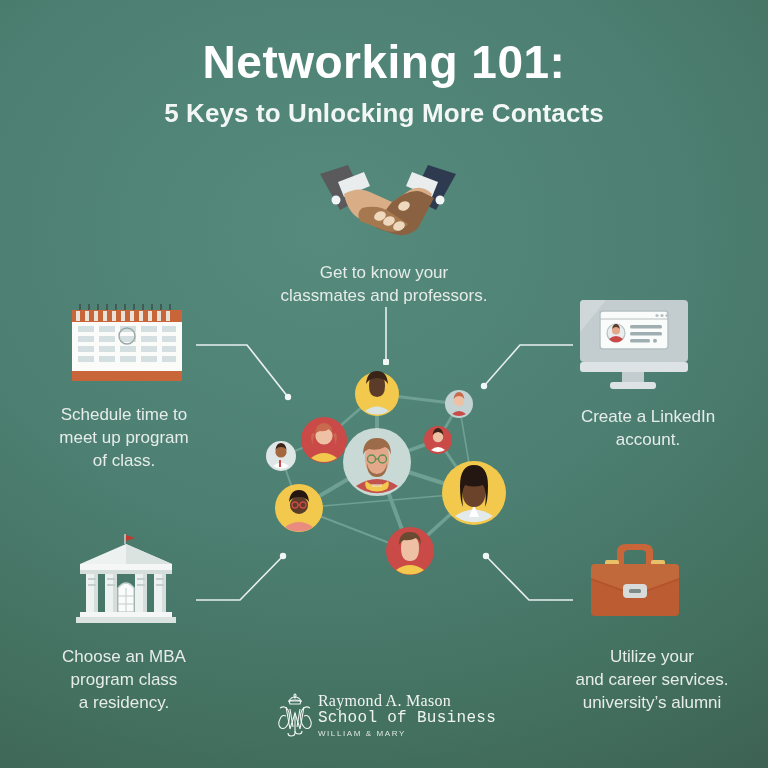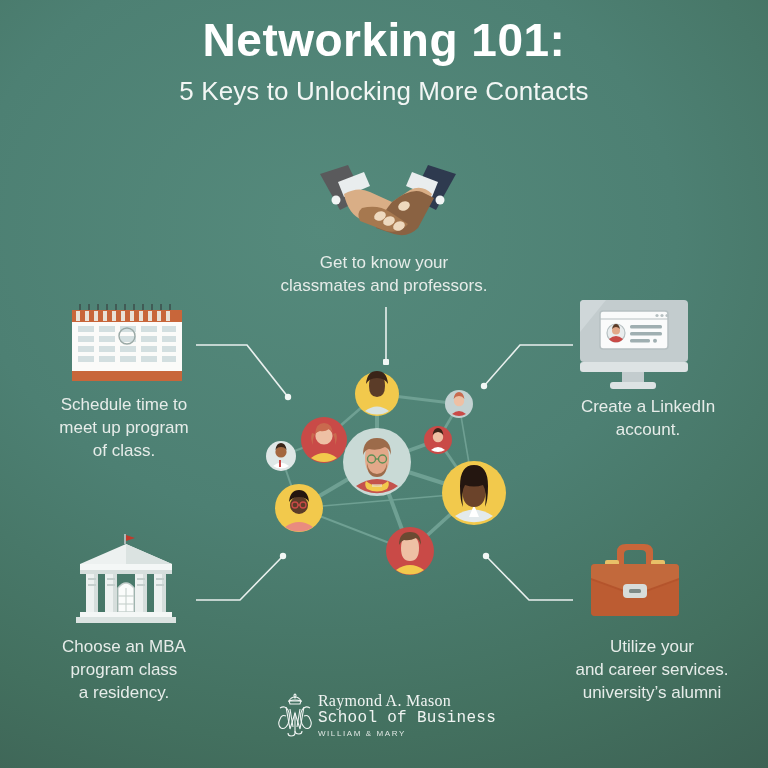--- a/index.html
+++ b/index.html
@@ -10,37 +10,38 @@
     overflow:hidden;
   }
   #poster {
     position:relative;
     width:768px; height:768px;
     background:
       radial-gradient(ellipse 115% 95% at 42% 30%, #558a7c 0%, #4d8073 40%, #43705f 70%, #3a5a4e 100%);
     overflow:hidden;
   }
   
-  .title-wrap { position:absolute; top:16px; left:0; width:768px; text-align:center; }
+  .title-wrap { position:absolute; top:38px; left:0; width:768px; text-align:center; }
   .title {
     font-size:46px; font-weight:bold; color:#ffffff;
     letter-spacing:0.5px; line-height:1.08;
   }
   .subtitle {
     margin-top:10px;
-    font-size:26px; font-weight:normal; color:#f2f6f4;
+    font-size:26px; font-weight:bold; color:#f2f6f4;
     letter-spacing:0.1px;
   }
   
   .caption {
     position:absolute;
     color:#e6ece9;
     font-size:17px;
     line-height:1.35;
     text-align:center;
+    margin-top:10px;
   }
   .cap-top   { top:252px; left:254px; width:260px; }
   .cap-left1 { top:394px; left:24px;  width:200px; }
   .cap-right1{ top:396px; left:548px; width:200px; }
   .cap-left2 { top:636px; left:24px;  width:200px; }
   .cap-right2{ top:636px; left:548px; width:208px; }
 
   
   .icon-box { position:absolute; }
   .icon-handshake { top:158px; left:318px; width:140px; height:85px; }

